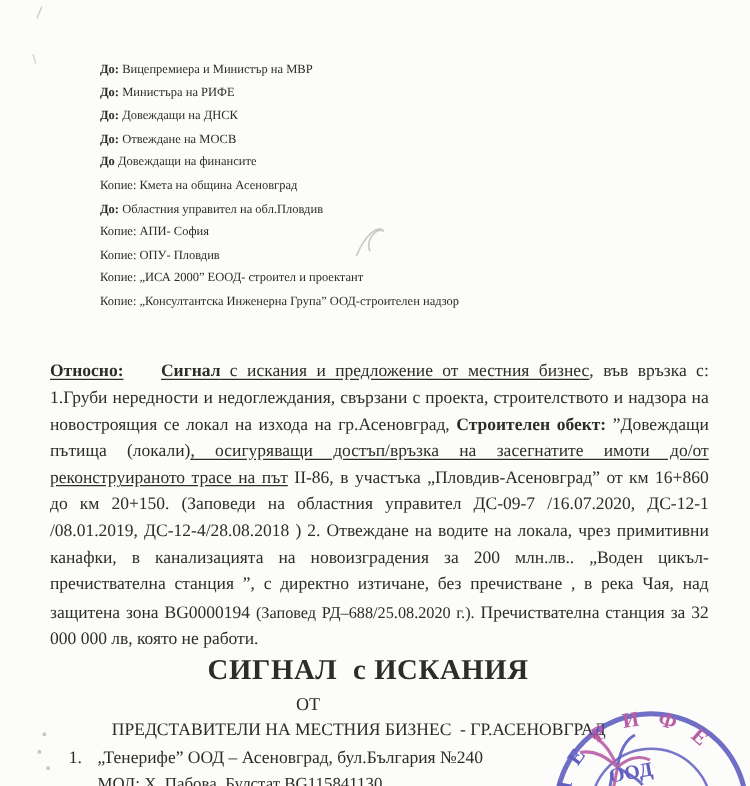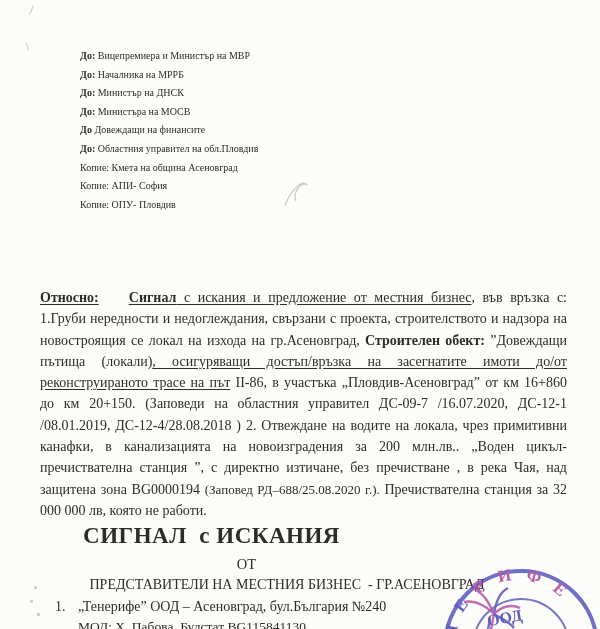--- a/index.html
+++ b/index.html
@@ -27,21 +27,21 @@
   .b { font-weight: bold; }
   .u { text-decoration: underline; text-underline-offset: 2px; font-family: Liberation Serif, serif; }
   .i { }
   .sm { font-size: 13px; }
   .tab { display: inline-block; width: 30px; }
 
   
   .heading { position: absolute; left: 0; top: 523px; width: 600px; }
   .h-title {
     position: absolute; top: 0; left: 0; width: 531px; box-sizing: border-box;
-    padding-right: 108px; text-align: center;
+    padding-right: 108px; text-align: right;
     font-size: 23px; font-weight: bold; letter-spacing: 0.5px; white-space: pre;
   }
   .h-from {
     position: absolute; top: 33px; left: 0; width: 589px; box-sizing: border-box;
     padding-right: 96px; text-align: center; font-size: 14.5px;
   }
   .h-sub {
     position: absolute; top: 54px; left: 0; width: 600px; box-sizing: border-box;
     padding-right: 26px; text-align: center; font-size: 14px; white-space: pre;
   }
@@ -71,28 +71,30 @@
   <div class="art art-slash2"></div>
   <svg class="art art-squiggle" width="32" height="34" viewBox="0 0 32 34">
     <path d="M 5 29 C 12 12 23 3 27 9 C 21 5 12 17 16 25" fill="none" stroke="#979797" stroke-width="1.3"></path>
   </svg>
   <div class="art art-dot d1"></div>
   <div class="art art-dot d2"></div>
   <div class="art art-dot d3"></div>
 
   <section class="addr-block">
     <div class="addr-row"><span class="lab-b">До: </span><span class="addr-text">Вицепремиера и Министър на МВР</span></div>
-    <div class="addr-row"><span class="lab-b">До: </span><span class="addr-text">Началника на МРРБ</span></div>
-    <div class="addr-row"><span class="lab-b">До: </span><span class="addr-text">Министър на ДНСК</span></div>
-    <div class="addr-row"><span class="lab-b">До: </span><span class="addr-text">Министъра на МОСВ</span></div>
+    <div class="addr-row"><span class="lab-b">До: </span><span class="addr-text">Министъра на РИФЕ</span></div>
+    <div class="addr-row"><span class="lab-b">До: </span><span class="addr-text">Довеждащи на ДНСК</span></div>
+    <div class="addr-row"><span class="lab-b">До: </span><span class="addr-text">Отвеждане на МОСВ</span></div>
     <div class="addr-row"><span class="lab-b">До </span><span class="addr-text">Довеждащи на финансите</span></div>
+    <div class="addr-row"><span>Копие: </span><span class="addr-text">Кмета на община Асеновград</span></div>
     <div class="addr-row"><span class="lab-b">До: </span><span class="addr-text">Областния управител на обл.Пловдив</span></div>
-    <div class="addr-row"><span>Копие: </span><span class="addr-text">Кмета на община Асеновград</span></div>
     <div class="addr-row"><span>Копие: </span><span class="addr-text">АПИ- София</span></div>
     <div class="addr-row"><span>Копие: </span><span class="addr-text">ОПУ- Пловдив</span></div>
+    <div class="addr-row"><span>Копие: </span><span class="addr-text">„ИСА 2000” ЕООД- строител и проектант</span></div>
+    <div class="addr-row"><span>Копие: </span><span class="addr-text">„Консултантска Инженерна Група” ООД-строителен надзор</span></div>
   </section>
 
   <p class="subject"><span class="b u">Относно:</span><span class="tab"></span><span class="b u">Сигнал</span><span class="u"> с искания и предложение от местния бизнес</span><span>, във връзка с: 1.Груби нередности и недоглеждания, свързани с проекта, строителството и надзора на новостроящия се локал на изхода на гр.Асеновград, </span><span class="b">Строителен обект:</span><span> ”Довеждащи пътища (локали)</span><span class="u">, осигуряващи достъп/връзка на засегнатите имоти до/от реконструираното трасе на път</span><span> II-86, в участъка „Пловдив-Асеновград” от км 16+860 до км 20+150. (Заповеди на областния управител ДС-09-7 /16.07.2020, ДС-12-1 /08.01.2019, ДС-12-4/28.08.2018 ) 2. Отвеждане на водите на локала, чрез примитивни канафки, в канализацията на новоизградения за 200 млн.лв.. „Воден цикъл-пречиствателна станция ”, с директно изтичане, без пречистване , в река Чая, над </span><span class="i">защитена зона BG0000194 </span><span class="i sm">(Заповед РД–688/25.08.2020 г.).</span><span> Пречиствателна станция за 32 000 000 лв, която не работи.</span></p>
 
   <div class="heading">
     <div class="h-title">СИГНАЛ  с ИСКАНИЯ</div>
     <div class="h-from">ОТ</div>
     <div class="h-sub">ПРЕДСТАВИТЕЛИ НА МЕСТНИЯ БИЗНЕС  - ГР.АСЕНОВГРАД</div>
   </div>
 

